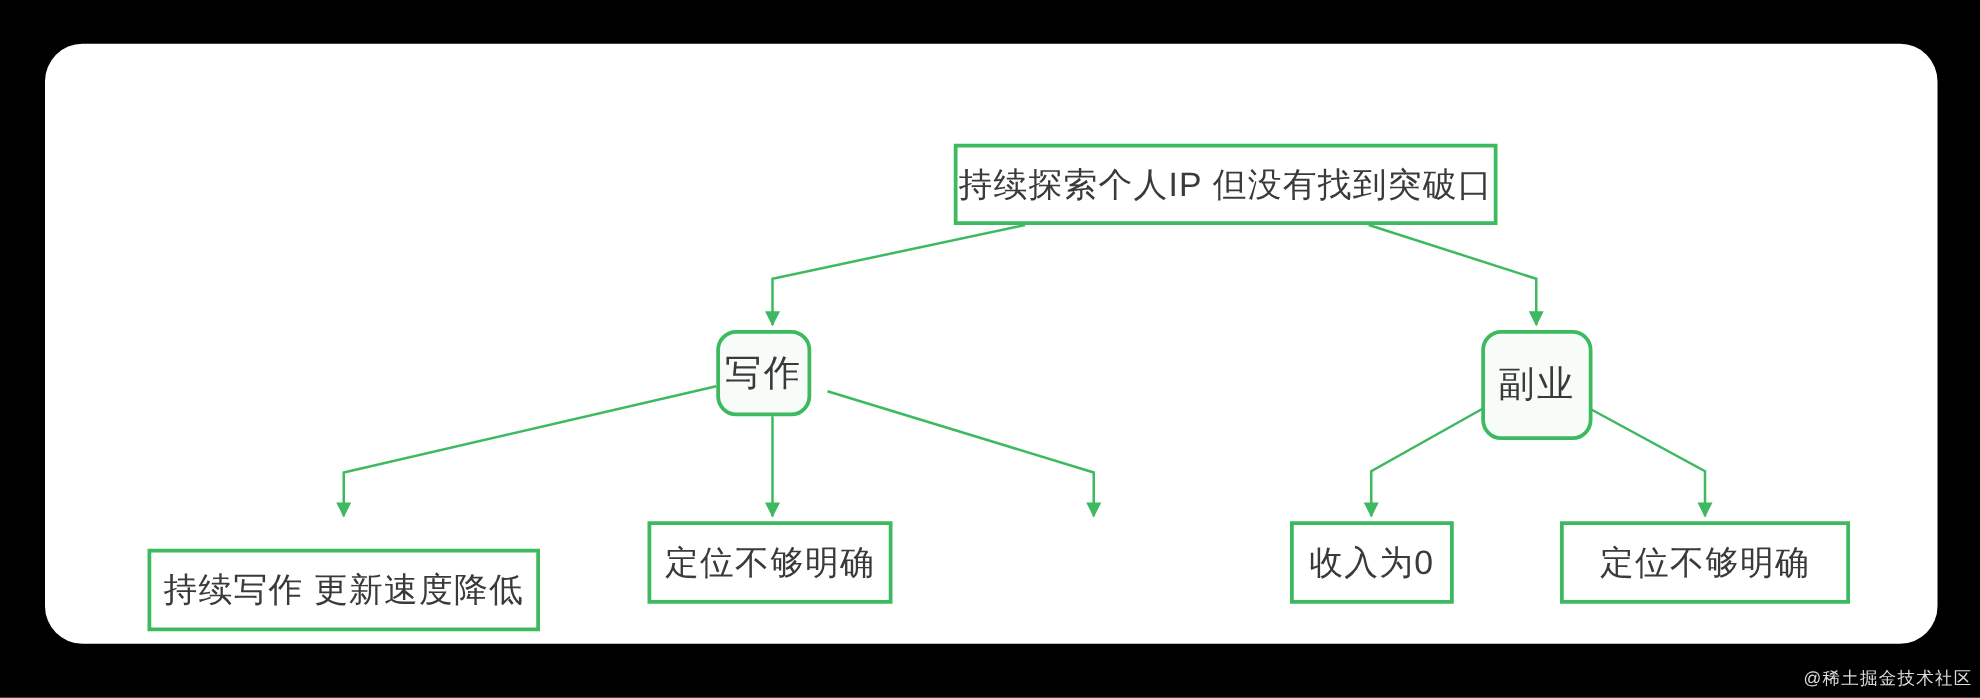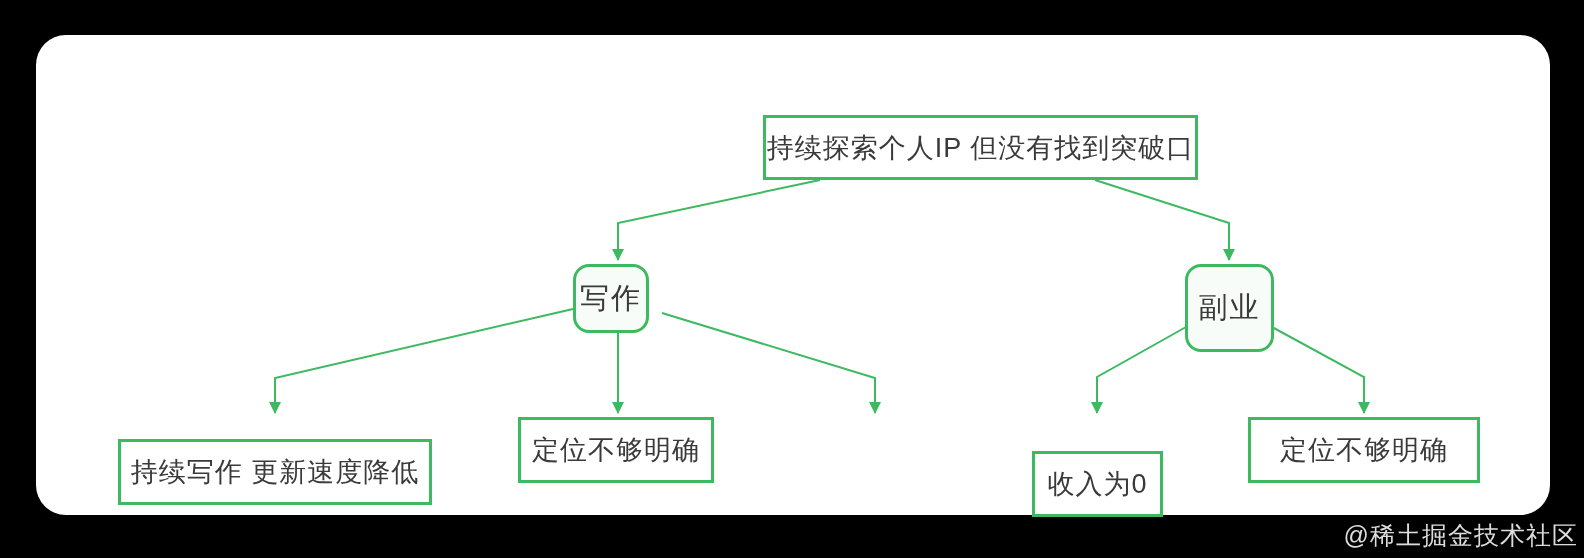--- a/index.html
+++ b/index.html
@@ -31,25 +31,25 @@
     color:var(--node-text);font-size:27px;letter-spacing:1px;
     white-space:nowrap;cursor:pointer;
   }
   .node.rounded{border-radius:16px;background:#f7fcf8;font-size:29px;letter-spacing:2px;}
   .node-root{left:763px;top:115px;width:435px;height:65px;}
   .node-writing{left:573px;top:264px;width:76px;height:69px;}
   .node-sidebiz{left:1185px;top:264px;width:89px;height:88px;}
   .node-keepwriting{left:118px;top:439px;width:314px;height:66px;}
   .node-positioning{left:518px;top:417px;width:196px;height:66px;}
   .node-monetization{left:802px;top:417px;width:146px;height:66px;}
-  .node-zeroincome{left:1032px;top:417px;width:131px;height:66px;margin-top:34px;}
+  .node-zeroincome{left:1032px;top:417px;width:131px;height:66px;}
   .node-nonewprojects{left:1248px;top:417px;width:232px;height:66px;}
   .watermark{
     position:absolute;right:6px;bottom:6px;
-    color:var(--watermark-text);font-size:25px;letter-spacing:1px;margin-top:20px;
+    color:var(--watermark-text);font-size:14px;letter-spacing:1px;margin-top:20px;
   }
 </style>
 </head>
 <body>
 
 <div class="frame">
 
   <div class="canvas"></div>
 
   <svg class="connectors" viewBox="0 0 1584 558" xmlns="http://www.w3.org/2000/svg">

